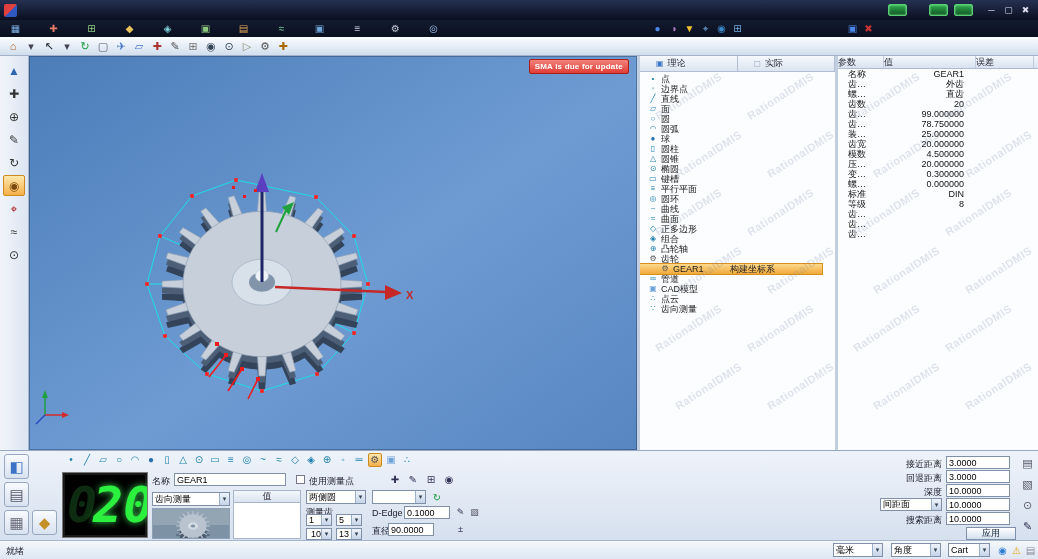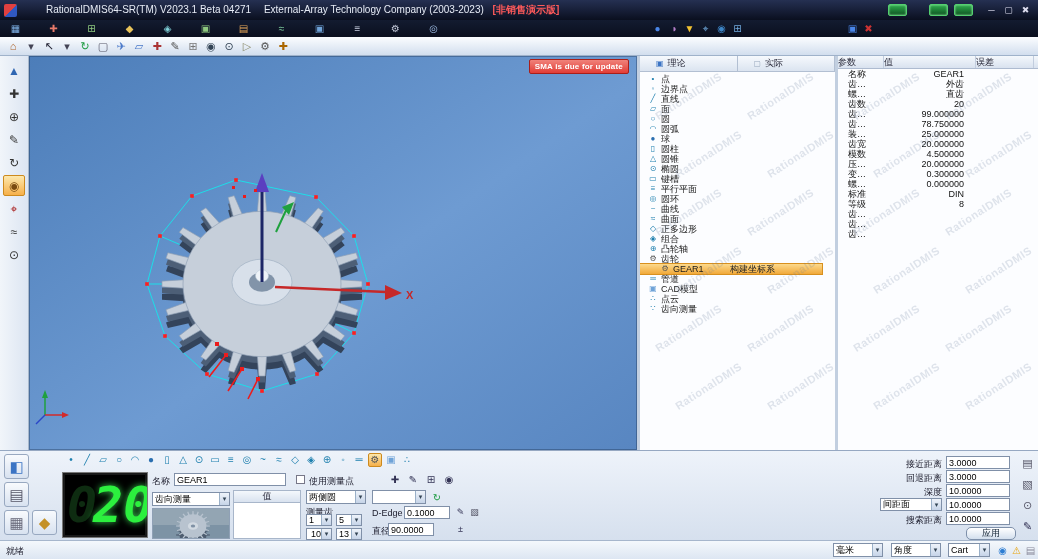--- a/index.html
+++ b/index.html
@@ -52,33 +52,28 @@
 .counter .lit{color:#2cf03e;text-shadow:0 0 7px rgba(70,255,100,.8);margin-left:-4px}
 .blabel{position:absolute;font-size:9px;color:#1a1a2a;white-space:nowrap}
 .binp,.rinp{position:absolute;font-size:9px;font-family:inherit;border:1px solid #8090a8;background:#fff;padding:0 2px;height:13px}
 .cb{position:absolute;width:9px;height:9px;background:#fff;border:1px solid #778}
 .sel{display:flex;align-items:center;justify-content:space-between;background:#fff;border:1px solid #8090a8;font-size:9px;padding-left:2px;overflow:hidden}
 .sel-t{white-space:nowrap}
 .arr{flex:none;width:10px;height:100%;background:linear-gradient(#eef3fa,#c6d4e8);border-left:1px solid #9ab0c8;font-size:7px;display:flex;align-items:center;justify-content:center;color:#345}
 .vhead{position:absolute;height:13px;background:linear-gradient(#f4f8fc,#d9e2ef);border:1px solid #a8b6ca;font-size:9px;text-align:center;line-height:11px;color:#223}
 .vbody{position:absolute;background:#fff;border:1px solid #a8b6ca;border-top:none}
 .thumb{position:absolute;width:78px;height:31px;border:1px solid #8fa0b5;overflow:hidden}
-.btn{position:absolute;display:flex;align-items:center;justify-content:center;font-size:9px;background:linear-gradient(#fff,#d3dfee);border:1px solid #7e90aa;border-radius:5px;color:#123}
+.btn{position:absolute;display:flex;align-items:center;justify-content:center;font-size:9px;background:linear-gradient(#fff,#d3dfee);border:1px solid #7e90aa;border-radius:0;color:#123}
 #statusbar{position:absolute;left:0;top:540px;width:100%;height:19px;background:linear-gradient(#f4f8fc,#dde6f2);border-top:1px solid #a6b6cc}
 </style>
 </head>
 <body>
 
 <div class="titlebar">
   <span class="logo"></span>
-  <span class="ttext">
-    <span>RationalDMIS64-SR(TM) V2023.1 Beta 04271</span>
-    <span class="tcompany">External-Array Technology Company (2003-2023)</span>
-    <span class="tred">[非销售演示版]</span>
-  </span>
   <span class="tb-right">
     <span class="crt gap"></span>
     <span class="crt"></span>
     <span class="crt"></span>
     <span id="win-controls">
         <span class="ic" style="color: rgb(221, 221, 238); font-size: 9px;">─</span>
         <span class="ic" style="color: rgb(221, 221, 238); font-size: 9px;">▢</span>
         <span class="ic" style="color: rgb(221, 221, 238); font-size: 9px;">✖</span>
       </span>
   </span>

